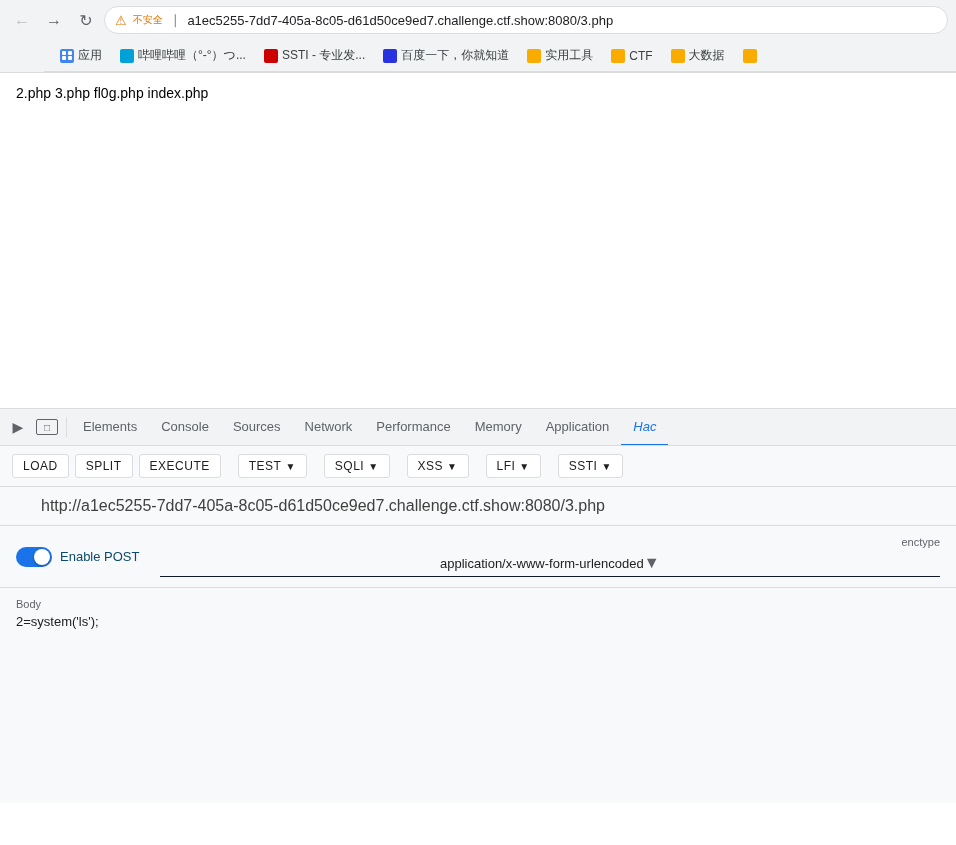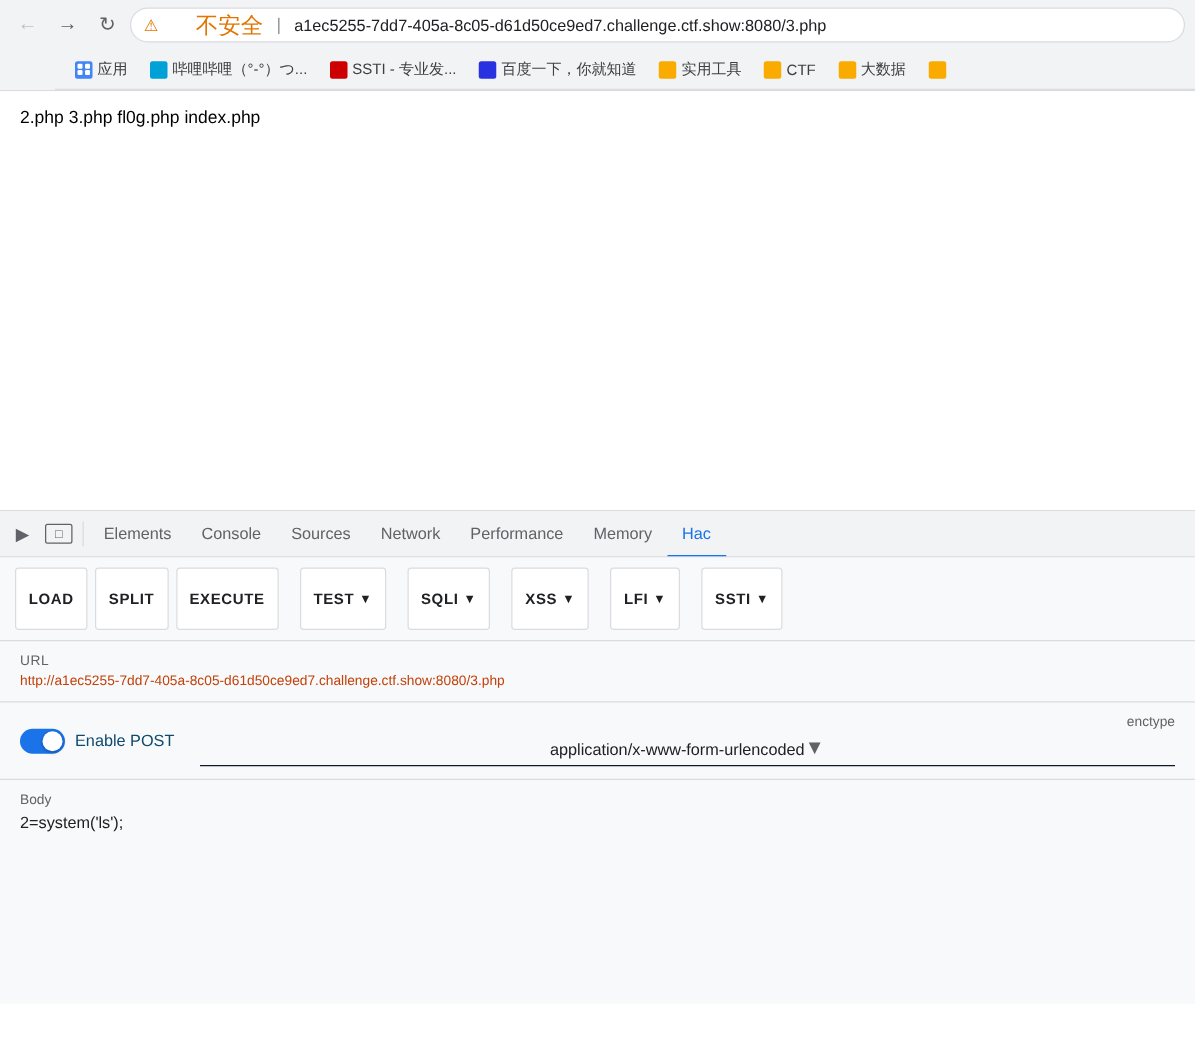--- a/index.html
+++ b/index.html
@@ -148,20 +148,21 @@
       align-items: center;
       font-size: 13px;
       color: #5f6368;
       cursor: pointer;
       border-bottom: 2px solid transparent;
       white-space: nowrap;
     }
     .devtools-tab.active {
       color: #1a73e8;
       border-bottom: 2px solid #1a73e8;
+      font-style: italic;
     }
 
     
     .hackbar-panel {
       background: #f8f9fa;
       padding: 0;
       flex: 1;
       overflow: auto;
     }
 
@@ -172,23 +173,23 @@
       padding: 8px 12px;
       gap: 6px;
       border-bottom: 1px solid #dadce0;
       flex-wrap: wrap;
     }
 
     .hack-btn {
       background: #fff;
       border: 1px solid #dadce0;
       border-radius: 3px;
-      padding: 17px 10px;
+      padding: 4px 10px;
       font-size: 12px;
-      font-weight: bold;
+      font-weight: normal;
       color: #202124;
       cursor: pointer;
       letter-spacing: 0.5px;
     }
 
     .hack-btn-with-arrow {
       display: flex;
       align-items: center;
       gap: 4px;
       margin-left: 11px;
@@ -206,22 +207,23 @@
 
     .url-label {
       font-size: 11px;
       color: #5f6368;
       text-transform: uppercase;
       letter-spacing: 0.5px;
       margin-bottom: 4px;
     }
 
     .url-value {
-      font-size: 11px;
-      color: #c2410c;
+      font-size: 16px;
+      color: #404040;
+      margin-left: 25px;
     }
 
     
     .post-section {
       padding: 10px 16px;
       border-bottom: 1px solid #dadce0;
       display: flex;
       align-items: center;
       gap: 20px;
     }
@@ -306,21 +308,21 @@
 
 <div class="browser-chrome">
 
   <div class="nav-bar">
     <button class="nav-btn disabled">←</button>
     <button class="nav-btn">→</button>
     <button class="nav-btn">↻</button>
 
     <div class="address-bar">
       <span class="security-icon">⚠</span>
-      <span style="color:#e37400;font-size:18px;margin-left:24px;">不安全</span>
+      <span style="color:#e37400;font-size:10px;">不安全</span>
       <span style="color:#5f6368;">｜</span>
       <span class="url-text">a1ec5255-7dd7-405a-8c05-d61d50ce9ed7.challenge.ctf.show:8080/3.php</span>
     </div>
   </div>
 
   <div class="bookmarks-bar">
     <div class="bookmark-item">
       <span class="bookmark-icon bk-apps" style="background:#4285f4;display:inline-grid;grid-template-columns:1fr 1fr;gap:1px;padding:2px;border-radius:2px;">
         <span style="background:#fff;width:4px;height:4px;display:block;border-radius:1px;"></span>
         <span style="background:#fff;width:4px;height:4px;display:block;border-radius:1px;"></span>
@@ -379,20 +381,23 @@
       <span>Sources</span>
     </div>
     <div class="devtools-tab">
       <span>Network</span>
     </div>
     <div class="devtools-tab">
       <span>Performance</span>
     </div>
     <div class="devtools-tab">
       <span>Memory</span>
+    </div>
+    <div class="devtools-tab">
+      <span>Application</span>
     </div>
     <div class="devtools-tab active">
       <span>Hac</span>
     </div>
   </div>
 
   <div class="hackbar-panel">
 
     <div class="hackbar-toolbar">
       <button class="hack-btn">LOAD</button>
@@ -414,21 +419,20 @@
         <span>LFI</span>
         <span class="arrow-down">▼</span>
       </button>
       <button class="hack-btn hack-btn-with-arrow">
         <span>SSTI</span>
         <span class="arrow-down">▼</span>
       </button>
     </div>
 
     <div class="url-section">
-      <div class="url-label">URL</div>
       <div class="url-value">http://a1ec5255-7dd7-405a-8c05-d61d50ce9ed7.challenge.ctf.show:8080/3.php</div>
     </div>
 
     <div class="post-section">
       <div class="toggle-container">
         <div class="toggle"></div>
         <span class="toggle-label">Enable POST</span>
       </div>
       <div class="enctype-section">
         <div class="enctype-label">enctype</div>

